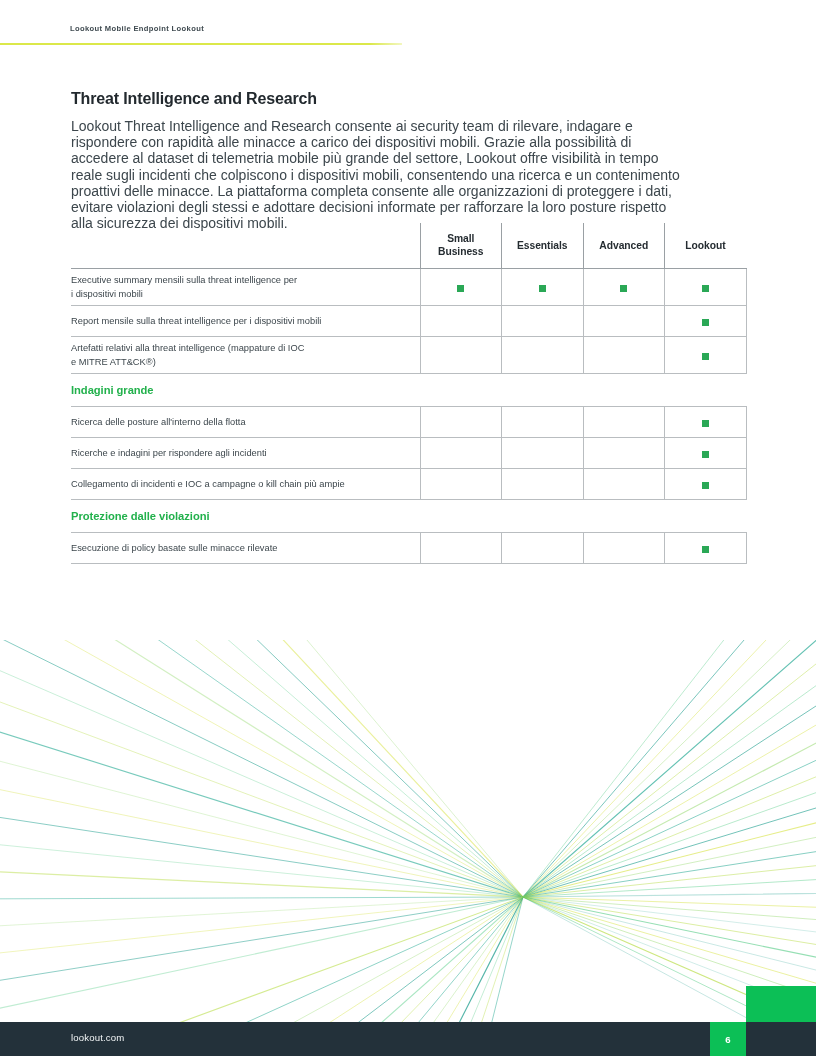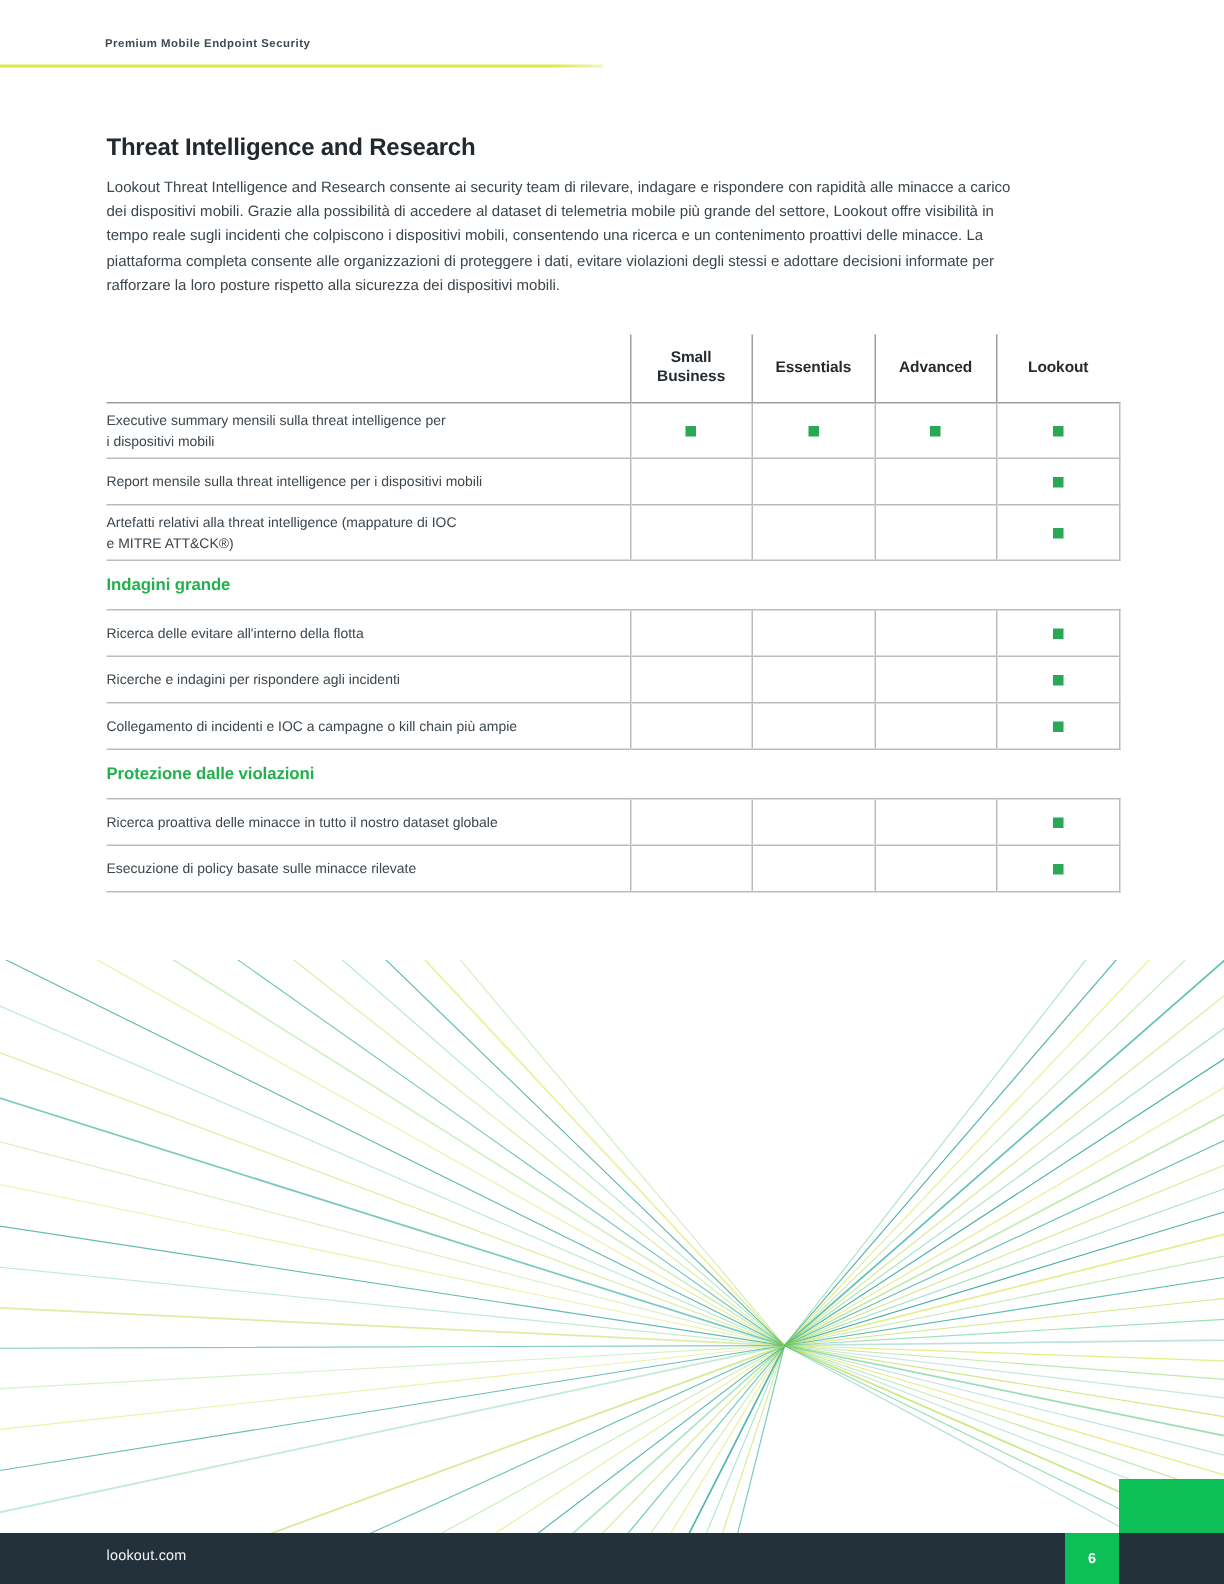--- a/index.html
+++ b/index.html
@@ -59,21 +59,21 @@
     font-weight: bold;
     letter-spacing: -0.15px;
     color: #22292e;
   }
 
   #intro-paragraph {
     position: absolute;
     left: 71px;
     top: 72px;
     width: 612px;
-    font-size: 10px;
+    font-size: 14px;
     line-height: 16.2px;
     color: #3c464c;
     letter-spacing: 0.01px;
   }
 
   
   #comparison-table {
     position: absolute;
     left: 71px;
     top: 177px;
@@ -202,21 +202,21 @@
     justify-content: center;
     font-size: 9.6px;
     font-weight: bold;
     color: #ffffff;
   }
 </style>
 </head>
 <body>
 
 <div id="page-header">
-  <div id="header-title">Premium Mobile Endpoint Security</div>
+  <div id="header-title">Lookout Mobile Endpoint Lookout</div>
   <div id="header-rule"></div>
 </div>
 
 <div id="content">
 
   <h1 id="section-title">Threat Intelligence and Research</h1>
 
   <p id="intro-paragraph">Lookout Threat Intelligence and Research consente ai security team di rilevare, indagare e rispondere con rapidità alle minacce a carico dei dispositivi mobili. Grazie alla possibilità di accedere al dataset di telemetria mobile più grande del settore, Lookout offre visibilità in tempo reale sugli incidenti che colpiscono i dispositivi mobili, consentendo una ricerca e un contenimento proattivi delle minacce. La piattaforma completa consente alle organizzazioni di proteggere i dati, evitare violazioni degli stessi e adottare decisioni informate per rafforzare la loro posture rispetto alla sicurezza dei dispositivi mobili.</p>
 
   <table id="comparison-table">
@@ -276,21 +276,21 @@
       </tr>
 
       <tr class="section-row">
         <td colspan="5">
           <span>Indagini grande</span>
         </td>
       </tr>
 
       <tr class="feature-row h1">
         <td class="feature-cell">
-          <span>Ricerca delle evitare all'interno della flotta</span>
+          <span>Ricerca delle posture all'interno della flotta</span>
         </td>
         <td class="plan-cell"><span class="mark off"></span></td>
         <td class="plan-cell"><span class="mark off"></span></td>
         <td class="plan-cell"><span class="mark off"></span></td>
         <td class="plan-cell last"><span class="mark"></span></td>
       </tr>
 
       <tr class="feature-row h1">
         <td class="feature-cell">
           <span>Ricerche e indagini per rispondere agli incidenti</span>
@@ -310,29 +310,20 @@
         <td class="plan-cell"><span class="mark off"></span></td>
         <td class="plan-cell last"><span class="mark"></span></td>
       </tr>
 
       <tr class="section-row">
         <td colspan="5">
           <span>Protezione dalle violazioni</span>
         </td>
       </tr>
 
-      <tr class="feature-row h1">
-        <td class="feature-cell">
-          <span>Ricerca proattiva delle minacce in tutto il nostro dataset globale</span>
-        </td>
-        <td class="plan-cell"><span class="mark off"></span></td>
-        <td class="plan-cell"><span class="mark off"></span></td>
-        <td class="plan-cell"><span class="mark off"></span></td>
-        <td class="plan-cell last"><span class="mark"></span></td>
-      </tr>
 
       <tr class="feature-row h1">
         <td class="feature-cell">
           <span>Esecuzione di policy basate sulle minacce rilevate</span>
         </td>
         <td class="plan-cell"><span class="mark off"></span></td>
         <td class="plan-cell"><span class="mark off"></span></td>
         <td class="plan-cell"><span class="mark off"></span></td>
         <td class="plan-cell last"><span class="mark"></span></td>
       </tr>

